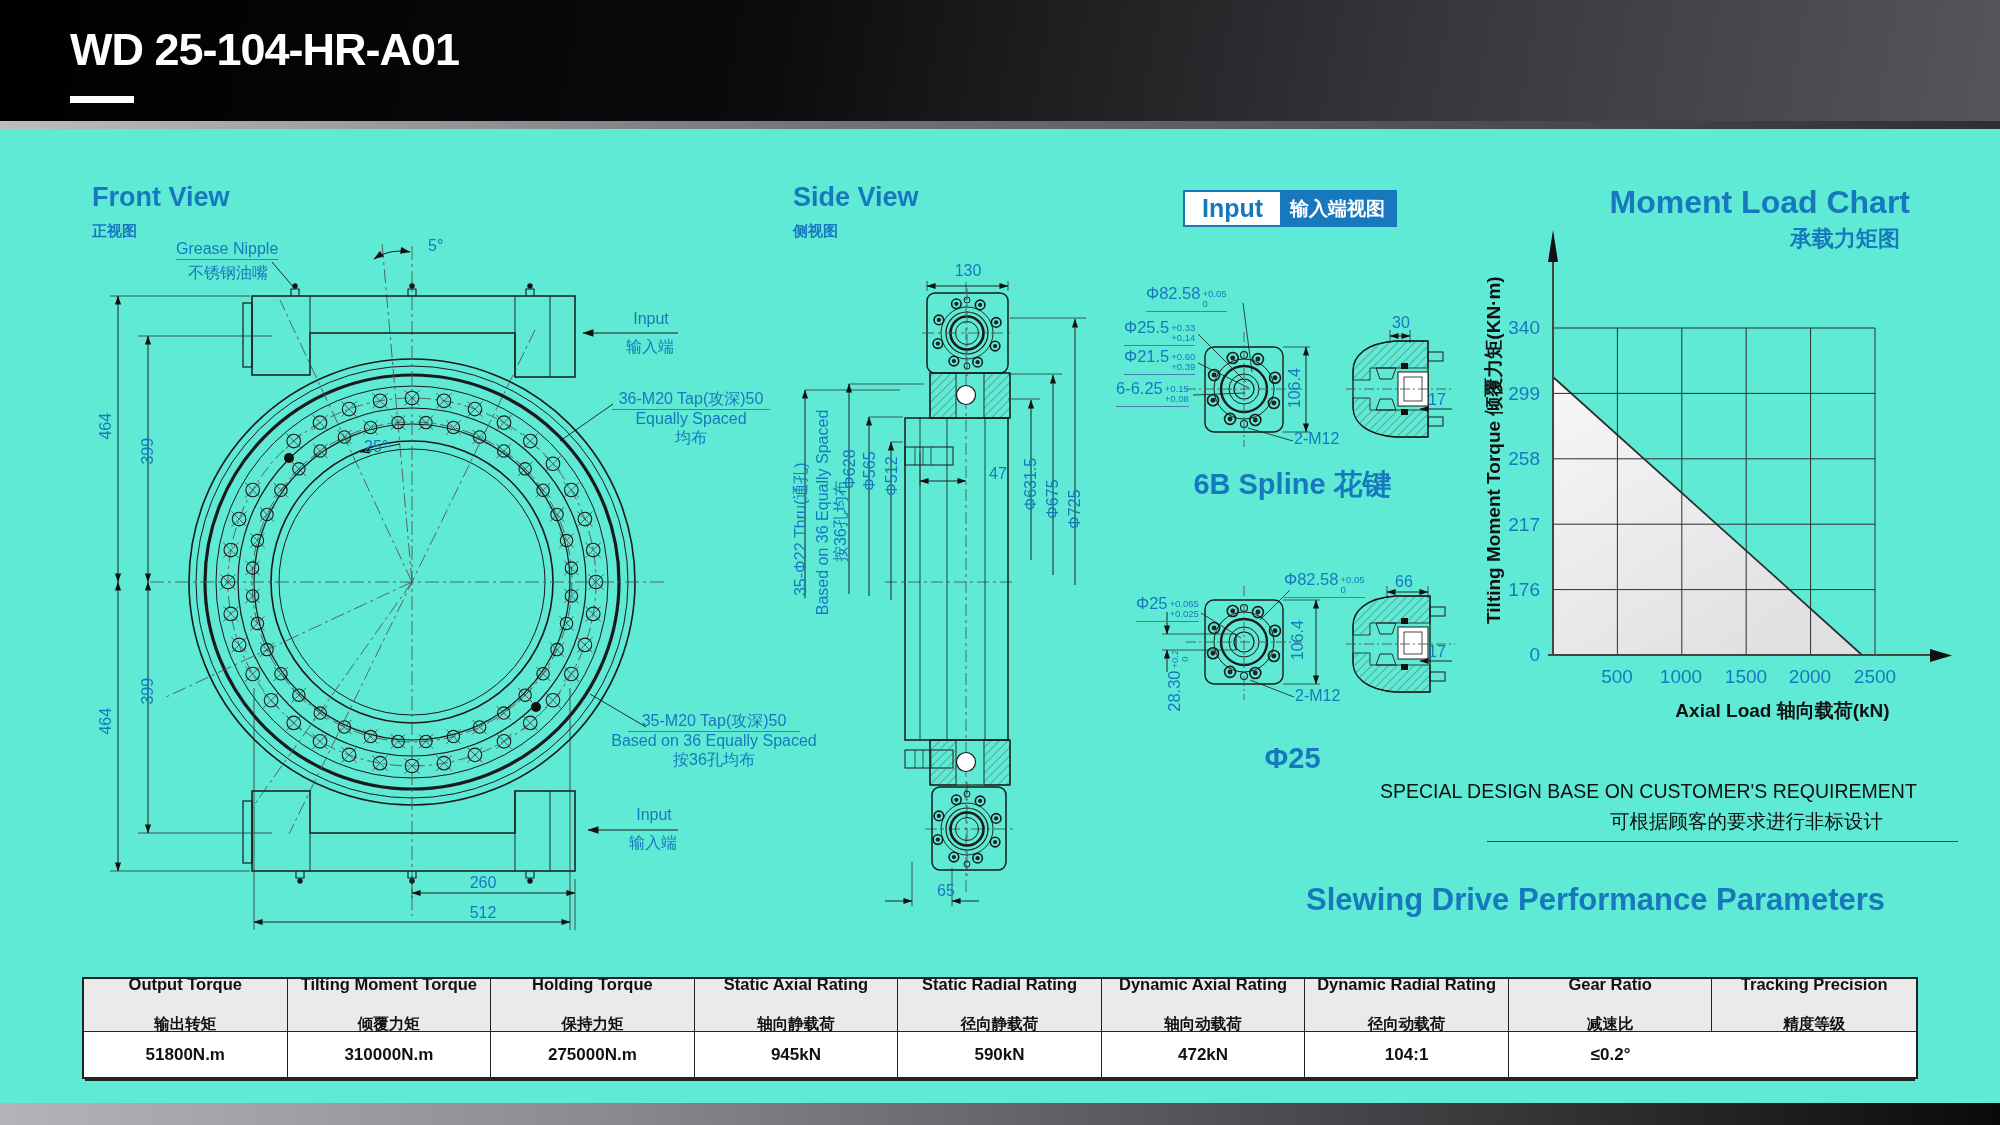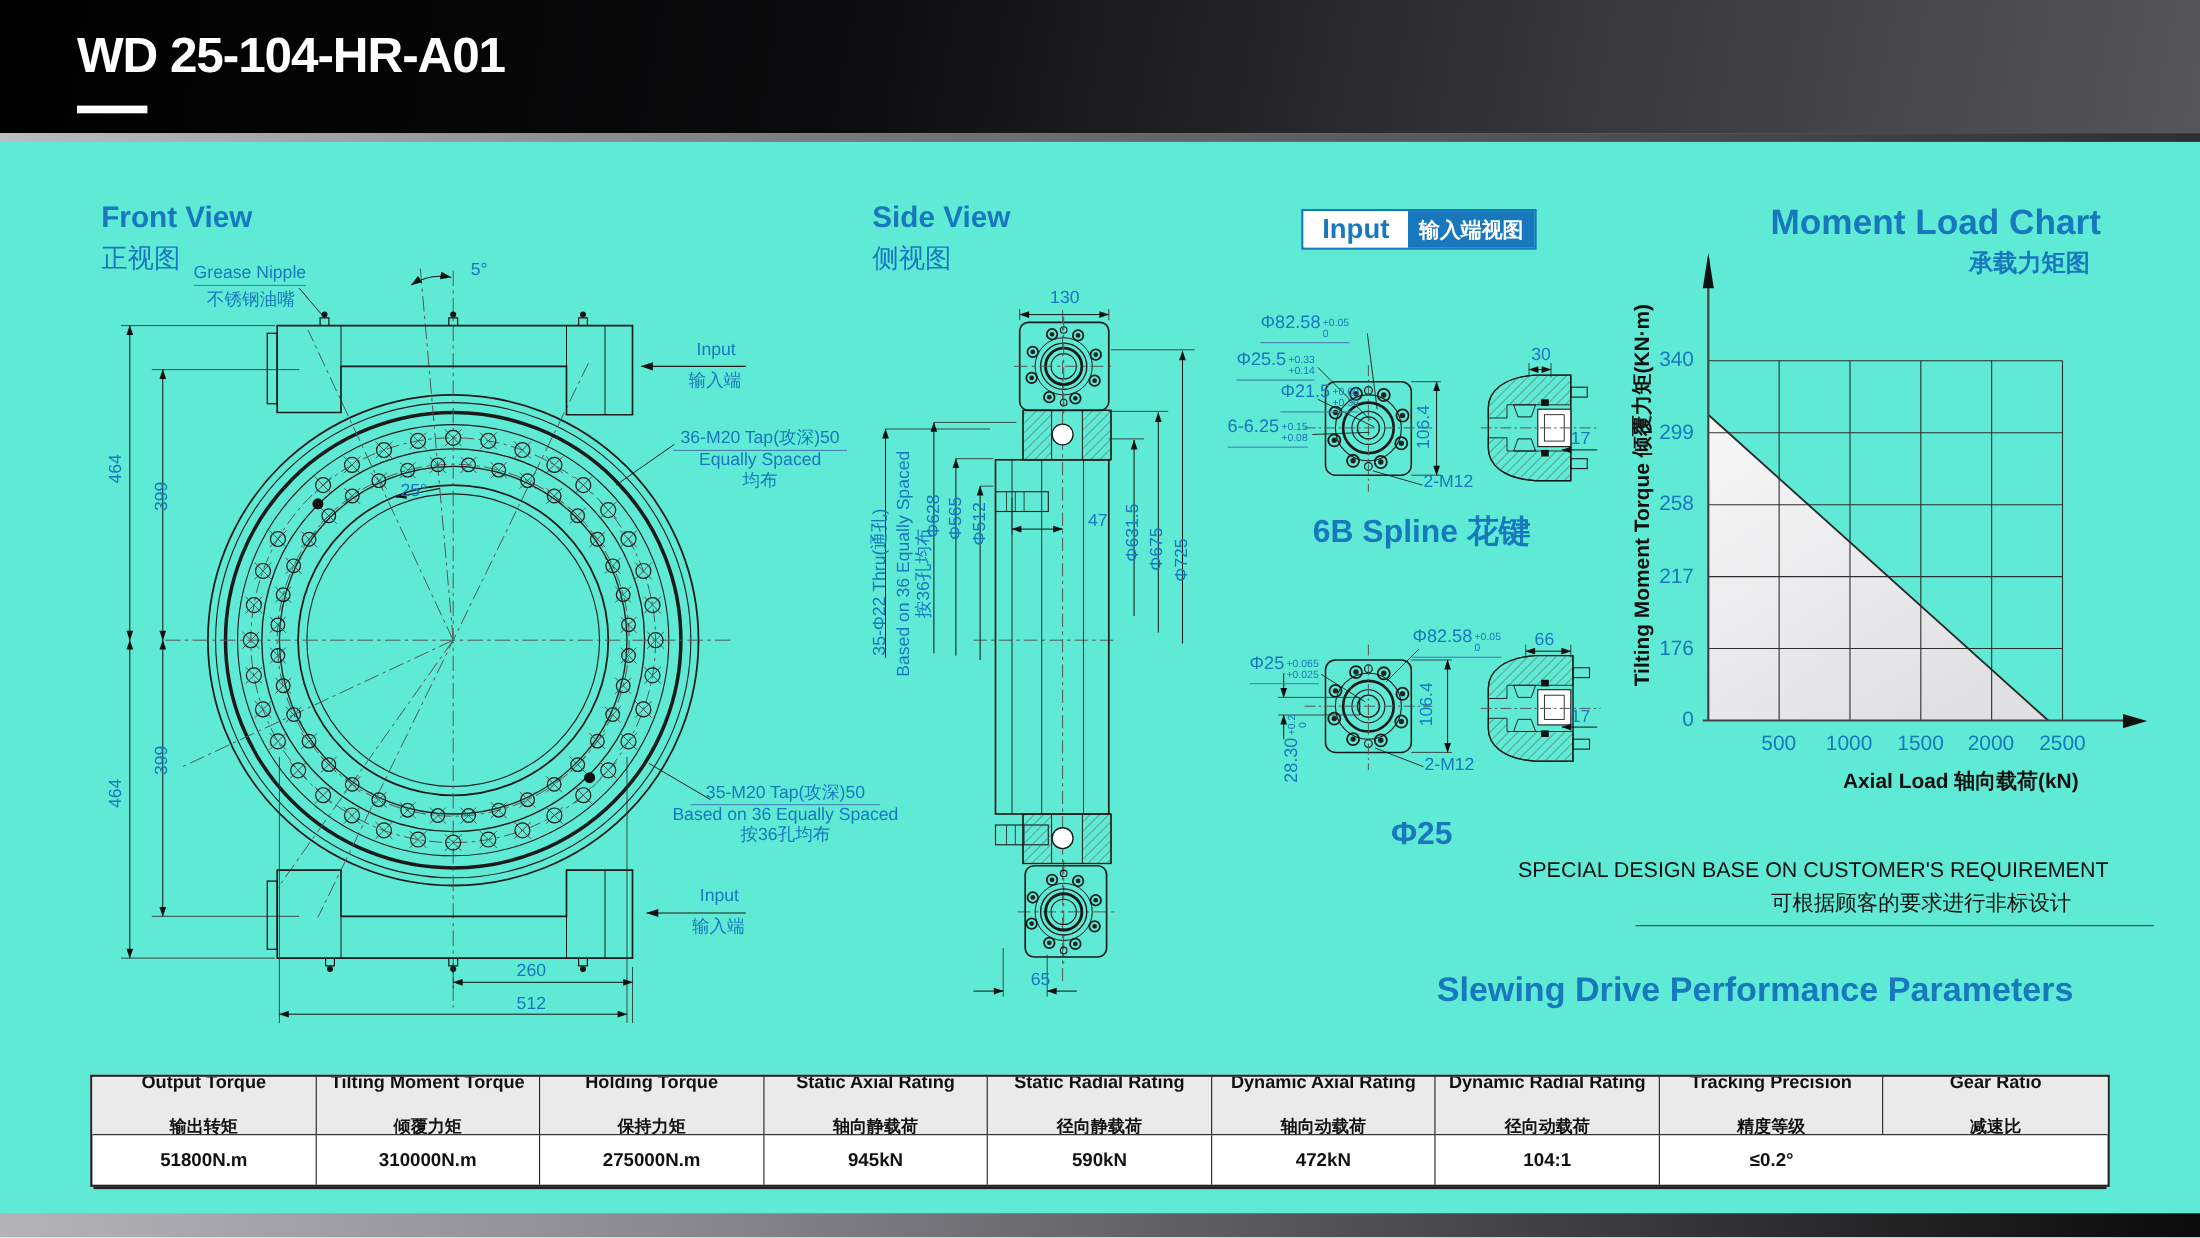--- a/index.html
+++ b/index.html
@@ -15,21 +15,21 @@
            background:linear-gradient(90deg,#bcbcc2,#74747a 40%,#2e2e33 100%)}
   .ftr{position:absolute;left:0;top:1103px;width:2000px;height:22px;
        background:linear-gradient(90deg,#b3b3b8 0%,#8a8a90 30%,#4a4a4e 65%,#0a0a0a 100%)}
   
   .L{position:absolute;color:#1878be;font-size:16px;line-height:1.15;white-space:nowrap}
   .C{text-align:center}.R{text-align:right}
   .B{color:#111}
   .V{transform:rotate(-90deg)}
   .u{border-bottom:1px solid #4a7fb5;padding-bottom:1px}
   .t1{font-size:27px;font-weight:bold}
-  .t2{font-size:24px;font-weight:normal}
+  .t2{font-size:15px;font-weight:bold}
   .big{font-size:29px;font-weight:bold}
   .tol{white-space:nowrap;font-size:16.5px}
   .tol .ts{display:inline-flex;flex-direction:column;font-size:9.5px;line-height:1.08;
            margin-left:2px;vertical-align:2px}
   .tol .ts i{font-style:normal}
   
   .badge{position:absolute;left:1183px;top:190px;height:37px;display:flex;
          border:2px solid #1878be;box-sizing:border-box}
   .badge .b1{width:95px;background:#fff;color:#1878be;font-weight:bold;font-size:25px;
              display:flex;align-items:center;justify-content:center}
@@ -671,21 +671,21 @@
   <div class="L tol u" style="left:1146px;top:284px">
     <span>Φ82.58</span><span class="ts">
         <i>+0.05</i>
         <i>0</i>
       </span></div>
   <div class="L tol u" style="left:1124px;top:318px">
     <span>Φ25.5</span><span class="ts">
         <i>+0.33</i>
         <i>+0.14</i>
       </span></div>
-  <div class="L tol u" style="left:1164px;top:347px">
+  <div class="L tol u" style="left:1124px;top:347px">
     <span>Φ21.5</span><span class="ts">
         <i>+0.60</i>
         <i>+0.39</i>
       </span></div>
   <div class="L tol u" style="left:1116px;top:379px">
     <span>6-6.25</span><span class="ts">
         <i>+0.15</i>
         <i>+0.08</i>
       </span></div>
   <div class="L V C" style="left:1266px;top:379px;width:58px">106.4</div>
@@ -759,26 +759,26 @@
         </div>
       <div class="ptc">
           <div class="en">Dynamic Axial Rating</div>
           <div class="cn">轴向动载荷</div>
         </div>
       <div class="ptc">
           <div class="en">Dynamic Radial Rating</div>
           <div class="cn">径向动载荷</div>
         </div>
       <div class="ptc">
+          <div class="en">Gear Ratio</div>
+          <div class="cn">减速比</div>
+        </div>
+      <div class="ptc">
           <div class="en">Tracking Precision</div>
           <div class="cn">精度等级</div>
-        </div>
-      <div class="ptc">
-          <div class="en">Gear Ratio</div>
-          <div class="cn">减速比</div>
         </div>
     </div>
     <div class="ptr pv">
       <div class="ptc">51800N.m</div>
       <div class="ptc">310000N.m</div>
       <div class="ptc">275000N.m</div>
       <div class="ptc">945kN</div>
       <div class="ptc">590kN</div>
       <div class="ptc">472kN</div>
       <div class="ptc">104:1</div>

